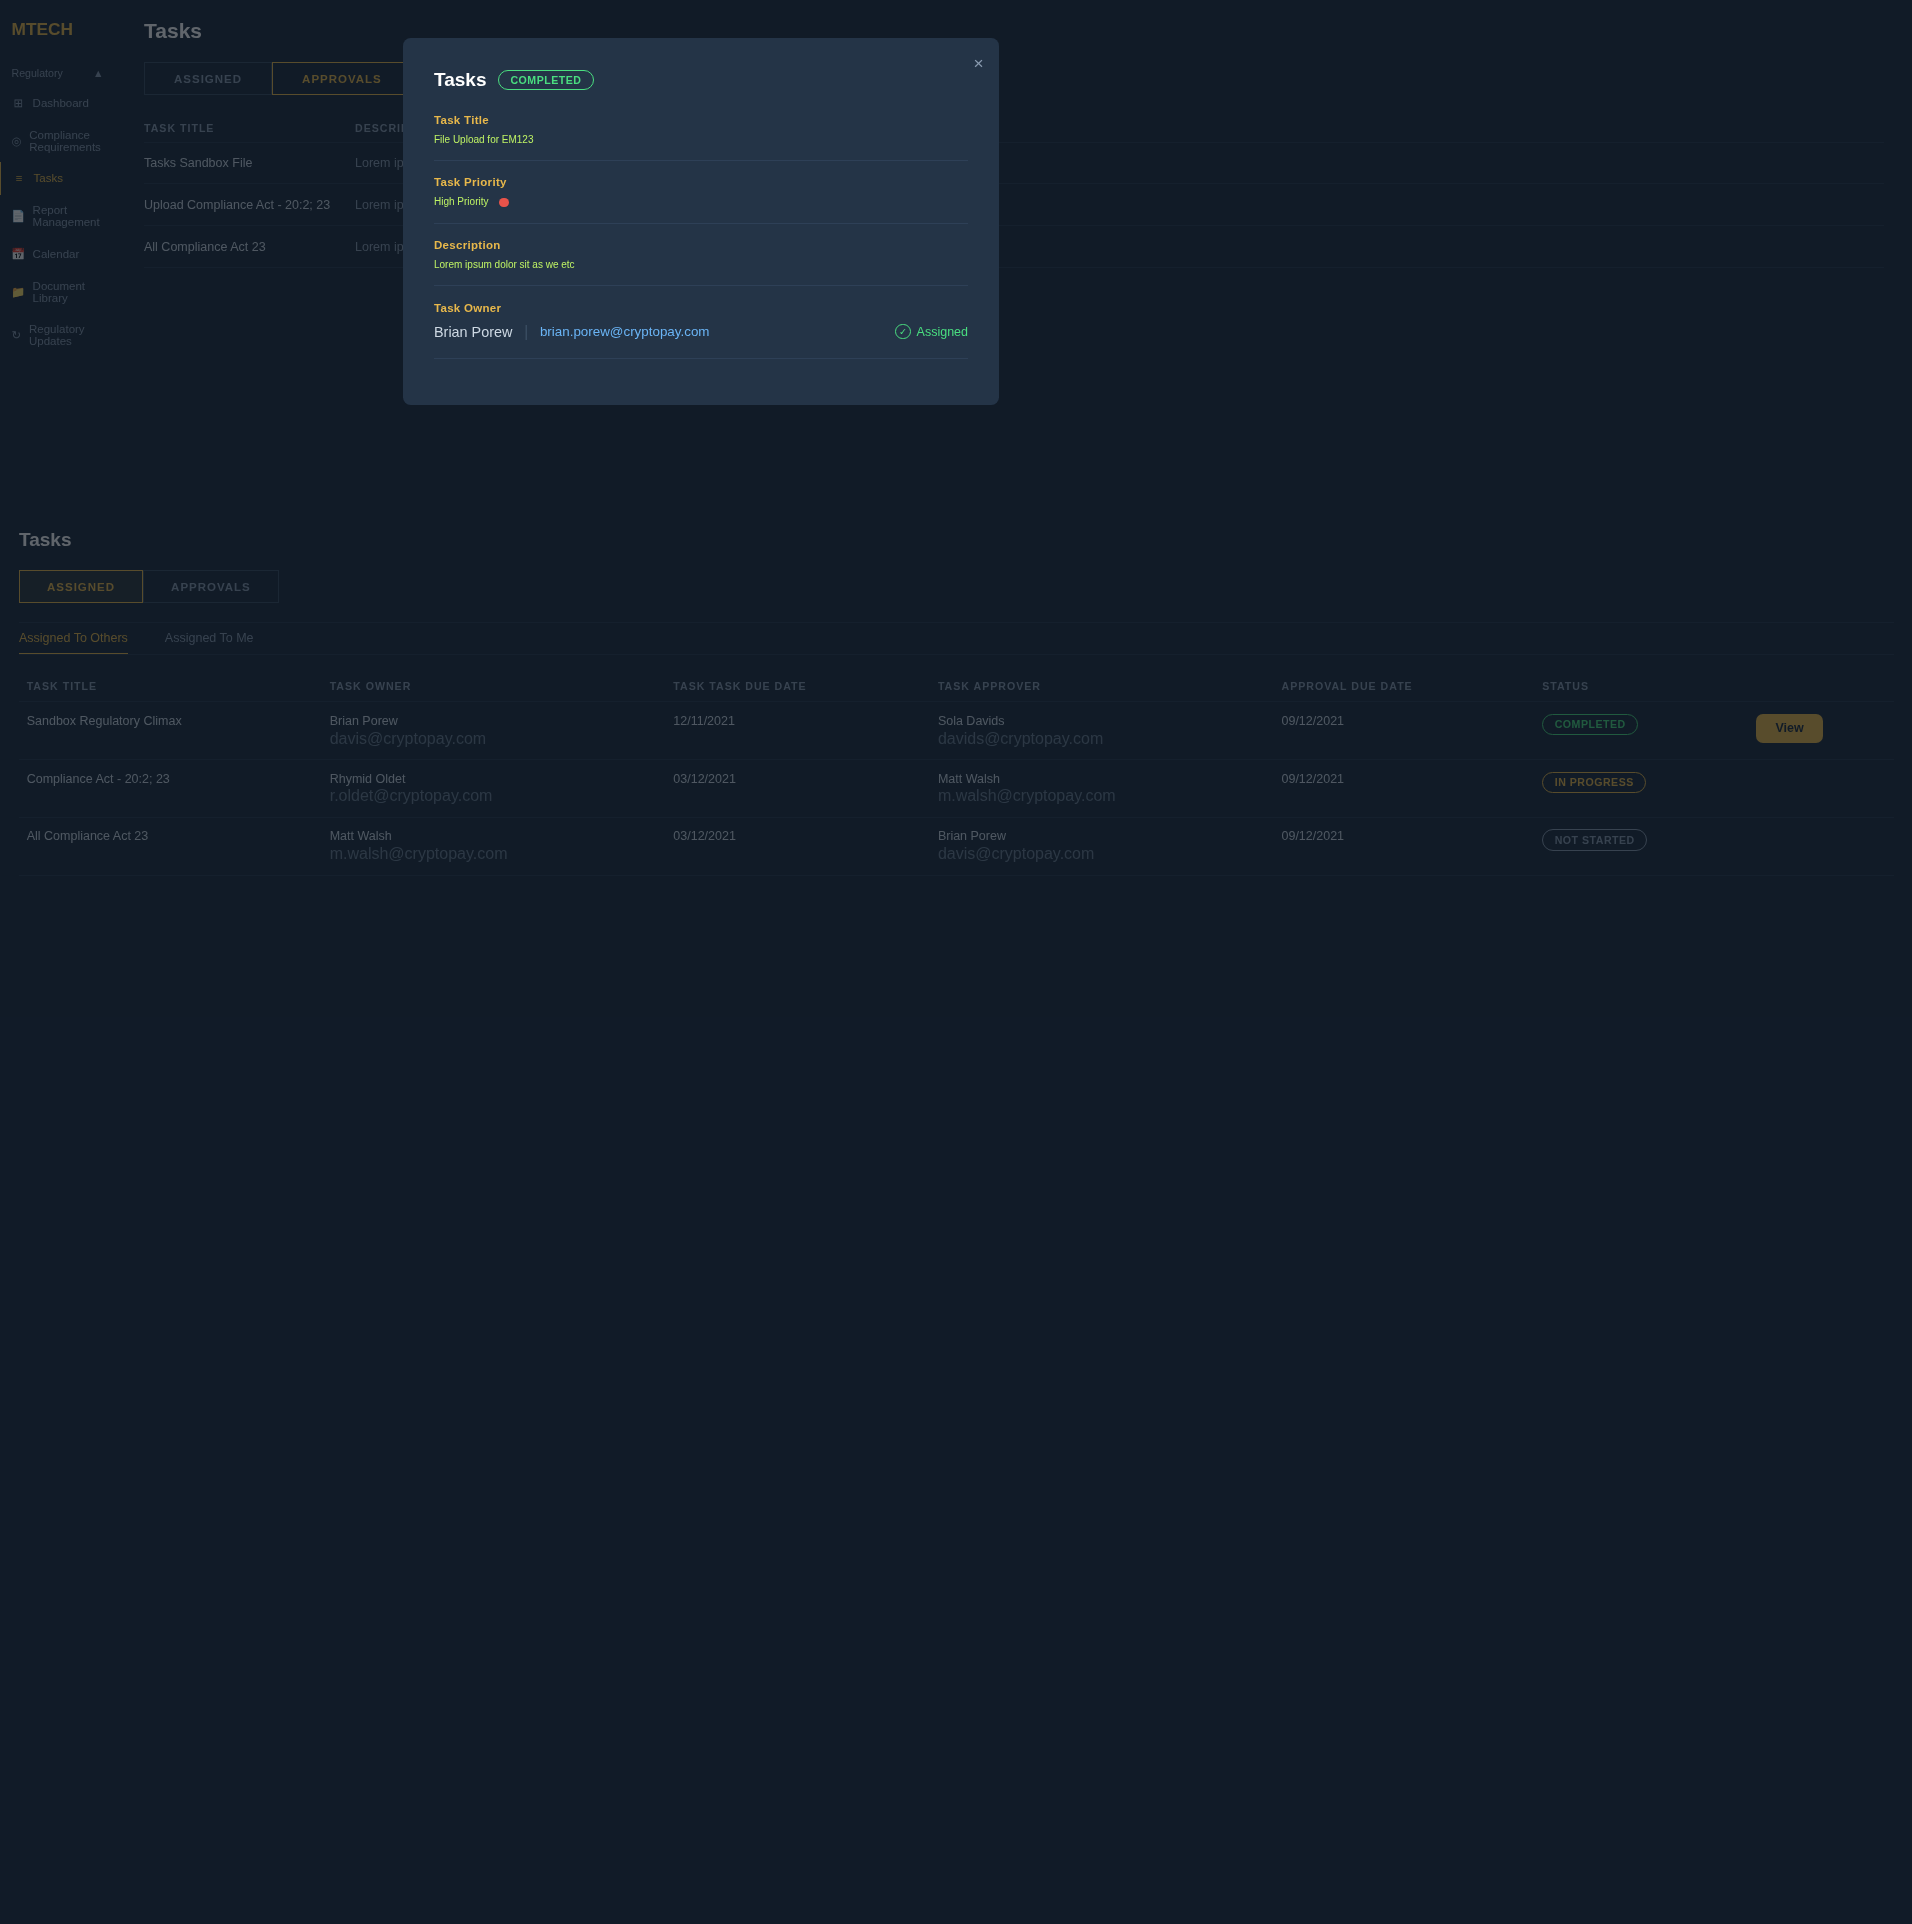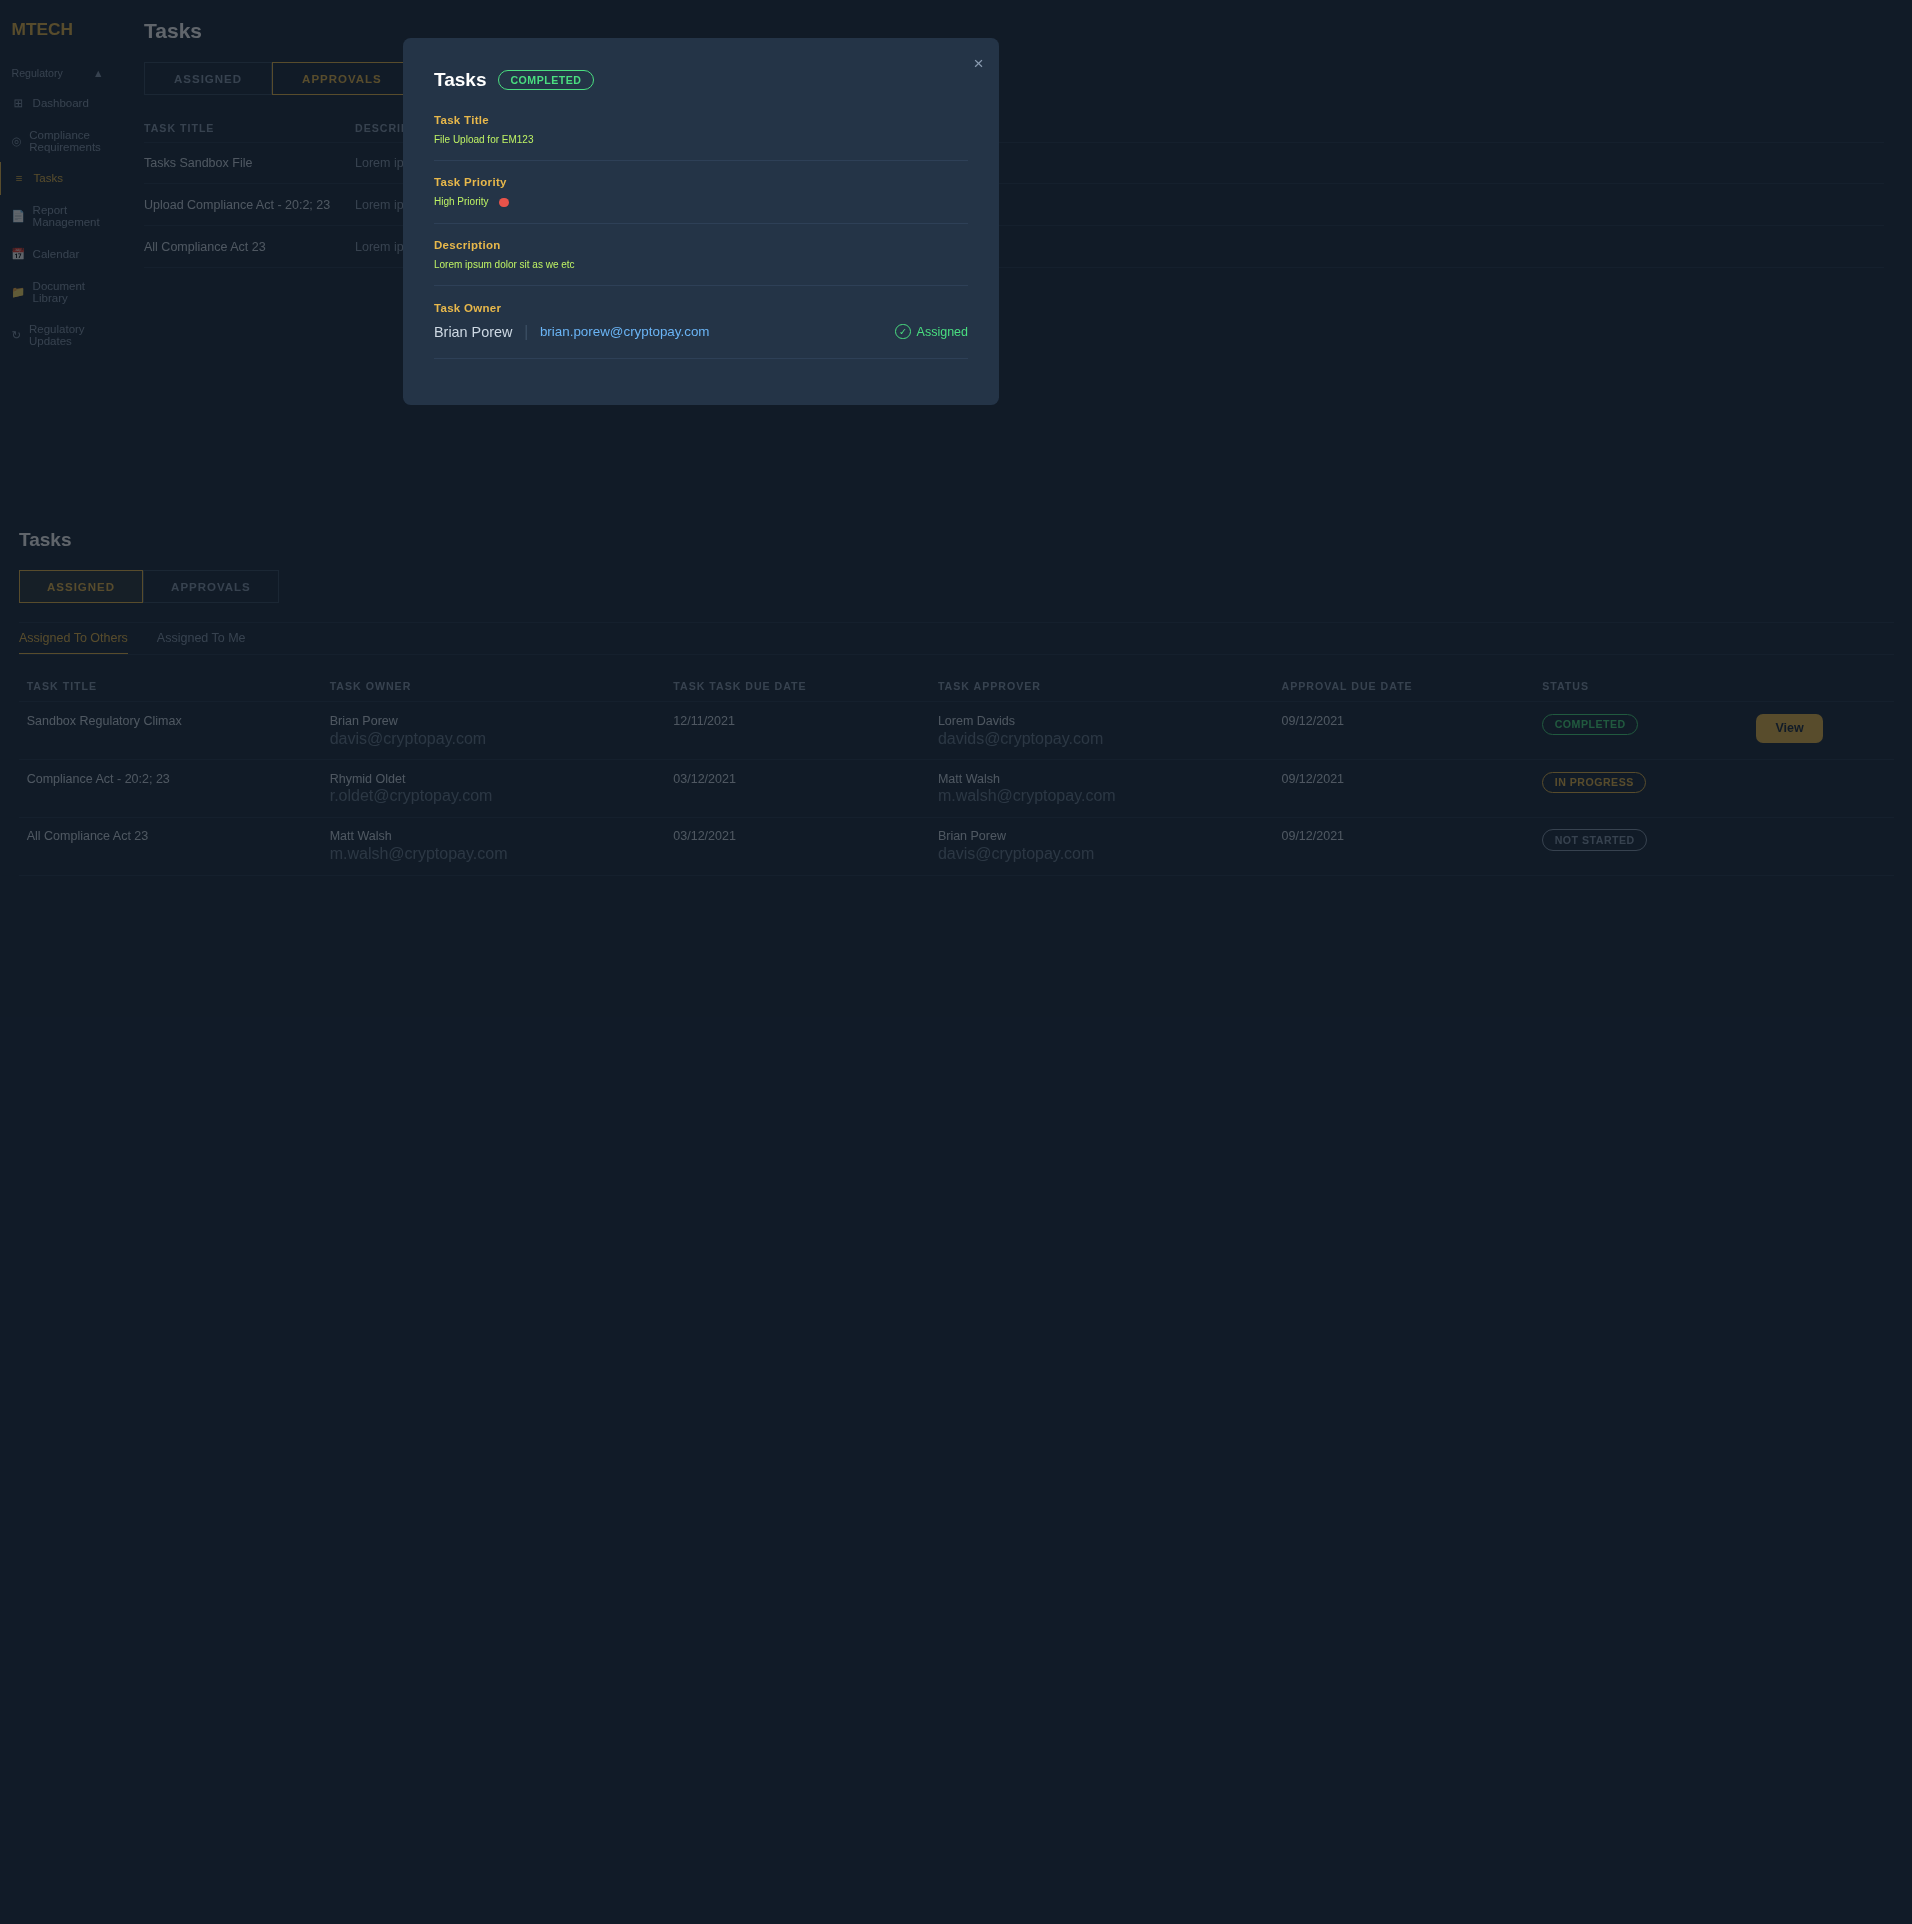--- a/index.html
+++ b/index.html
@@ -147,21 +147,21 @@
       letter-spacing: 1px;
       cursor: pointer;
     }
     .bottom-tab.active {
       border-color: #e8b84b;
       color: #e8b84b;
       background: rgba(232,184,75,0.08);
     }
     .sub-tabs {
       display: flex;
-      gap: 0;
+      gap: 8px;
       margin-bottom: 15.4px;
       border-bottom: 1px solid #2a3a4d;
     }
     .sub-tab {
       padding: 7.7px 0;
       margin-right: 29px;
       color: #8a9bb0;
       font-size: 12.5px;
       cursor: pointer;
       border-bottom: 1.9px solid transparent;
@@ -430,21 +430,21 @@
     <tbody id="approvals-tbody">
 
       <tr>
         <td>Sandbox Regulatory Climax</td>
         <td>
           <div>Brian Porew</div>
           <div class="email">davis@cryptopay.com</div>
         </td>
         <td>12/11/2021</td>
         <td>
-          <div>Lorem Davids</div>
+          <div>Sola Davids</div>
           <div class="email">davids@cryptopay.com</div>
         </td>
         <td>09/12/2021</td>
         <td>
           <span class="status-badge status-completed">COMPLETED</span>
         </td>
         <td><button class="view-btn">View</button></td>
       </tr>
 
       <tr>

